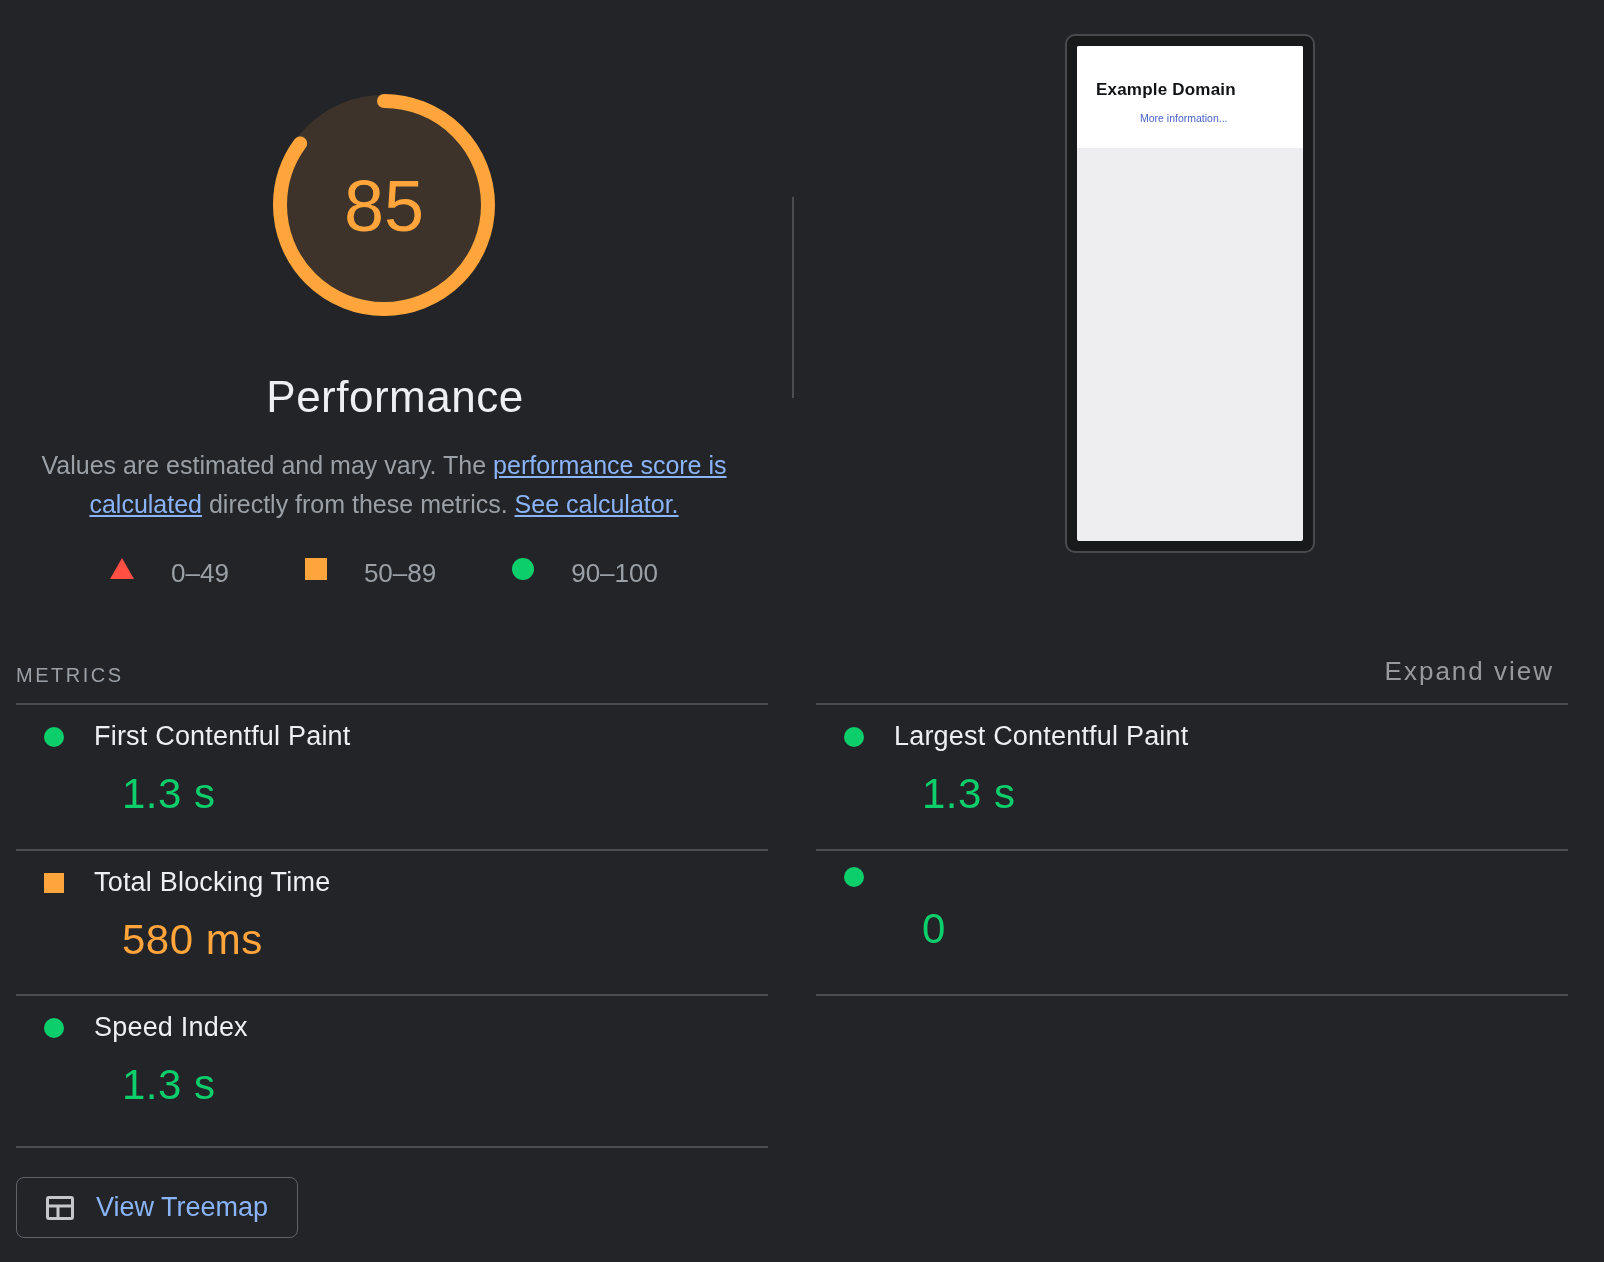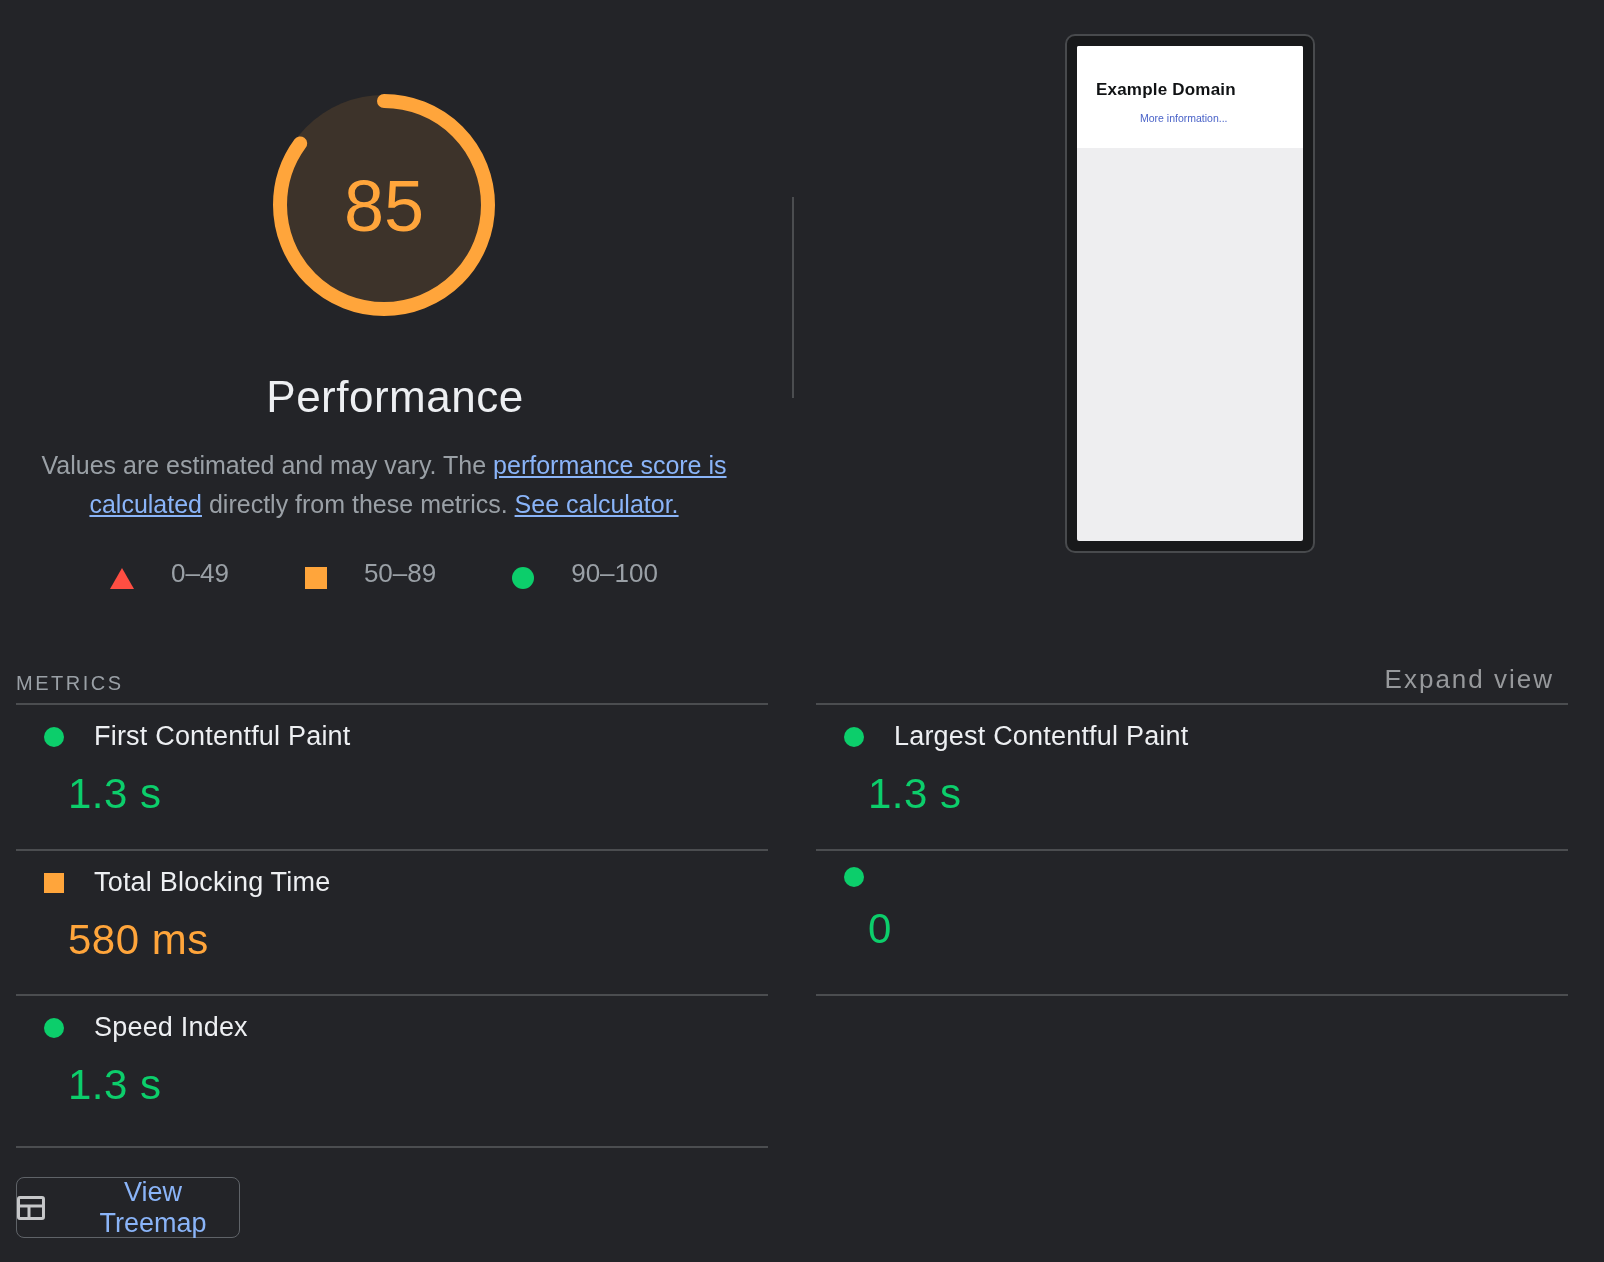--- a/index.html
+++ b/index.html
@@ -42,21 +42,21 @@
   }
   .legend {
     margin-top: 34px;
     display: flex;
     justify-content: center;
     align-items: center;
     gap: 76px;
     font-size: 26px;
     color: var(--text-gray, #9aa0a6);
   }
-  .legend-item { display: flex; align-items: flex-end; gap: 37px; }
+  .legend-item { display: flex; align-items: flex-start; gap: 37px; }
   .legend-icon { display: inline-block; }
   .legend-icon[data-shape="triangle"] {
     width: 0; height: 0;
     border-left: 12px solid transparent;
     border-right: 12px solid transparent;
     border-bottom: 21px solid var(--red, #ff4e42);
   }
   .legend-icon[data-shape="square"] { width: 22px; height: 22px; background: var(--orange, #ffa53b); }
   .legend-icon[data-shape="circle"] { width: 22px; height: 22px; border-radius: 50%; background: var(--green, #0cce6b); }
 
@@ -85,21 +85,21 @@
   .shot-body { margin-top: 12px; font-size: 10.5px; line-height: 13.5px; color: #26282b; width: 196px; }
   .shot-link { display: inline-block; margin-top: 12px; font-size: 10.5px; color: #4a63c8; cursor: pointer; margin-left: 44px; }
 
   
   .metrics-header {
     margin: 0 36px 0 16px;
     height: 85px;
     display: flex;
     justify-content: space-between;
     align-items: flex-end;
-    padding-bottom: 8px;
+    padding-bottom: 16px;
   }
   .metrics-title {
     font-size: 20px;
     font-weight: 500;
     letter-spacing: 2.5px;
     color: var(--text-gray, #9aa0a6);
   }
   .expand-view {
     font-size: 26px;
     letter-spacing: 2px;
@@ -118,38 +118,38 @@
     grid-template-rows: 146px 145px 152px auto;
     column-gap: 48px;
   }
   .metric, .empty-cell, .treemap-cell { border-top: 2px solid var(--divider, #4b4d50); }
   .metric { padding: 16px 0 0 28px; }
   .metric-label-row { display: flex; align-items: center; gap: 30px; }
   .metric-icon { width: 20px; height: 20px; flex: 0 0 auto; }
   .metric-icon[data-status="pass"] { border-radius: 50%; background: var(--green, #0cce6b); }
   .metric-icon[data-status="average"] { background: var(--orange, #ffa53b); }
   .metric-label { font-size: 27px; color: var(--text-bright, #edeff2); letter-spacing: 0.2px; }
-  .metric-value { margin: 18px 0 0 24px; font-size: 42px; letter-spacing: 0.5px; }
+  .metric-value { margin: 18px 0 0 78px; font-size: 42px; letter-spacing: 0.5px; }
   .metric-value[data-status="pass"] { color: var(--green, #0cce6b); }
   .metric-value[data-status="average"] { color: var(--orange, #ffa53b); }
 
   .cell-c1r1 { grid-column: 1; grid-row: 1; }
   .cell-c2r1 { grid-column: 2; grid-row: 1; }
   .cell-c1r2 { grid-column: 1; grid-row: 2; }
   .cell-c2r2 { grid-column: 2; grid-row: 2; }
   .cell-c1r3 { grid-column: 1; grid-row: 3; }
   .cell-c2r3 { grid-column: 2; grid-row: 3; }
   .cell-c1r4 { grid-column: 1; grid-row: 4; }
 
   .treemap-cell { padding-top: 29px; }
   .treemap-button {
     display: inline-flex;
     align-items: center;
     gap: 22px;
-    width: 224px;
+    width: 282px;
     height: 61px;
     justify-content: center;
     background: transparent;
     border: 1px solid #5f6368;
     border-radius: 8px;
     cursor: pointer;
     font-family: inherit;
   }
   .treemap-button-label { font-size: 27px; color: var(--link-blue, #8ab4f8); }
 </style>

